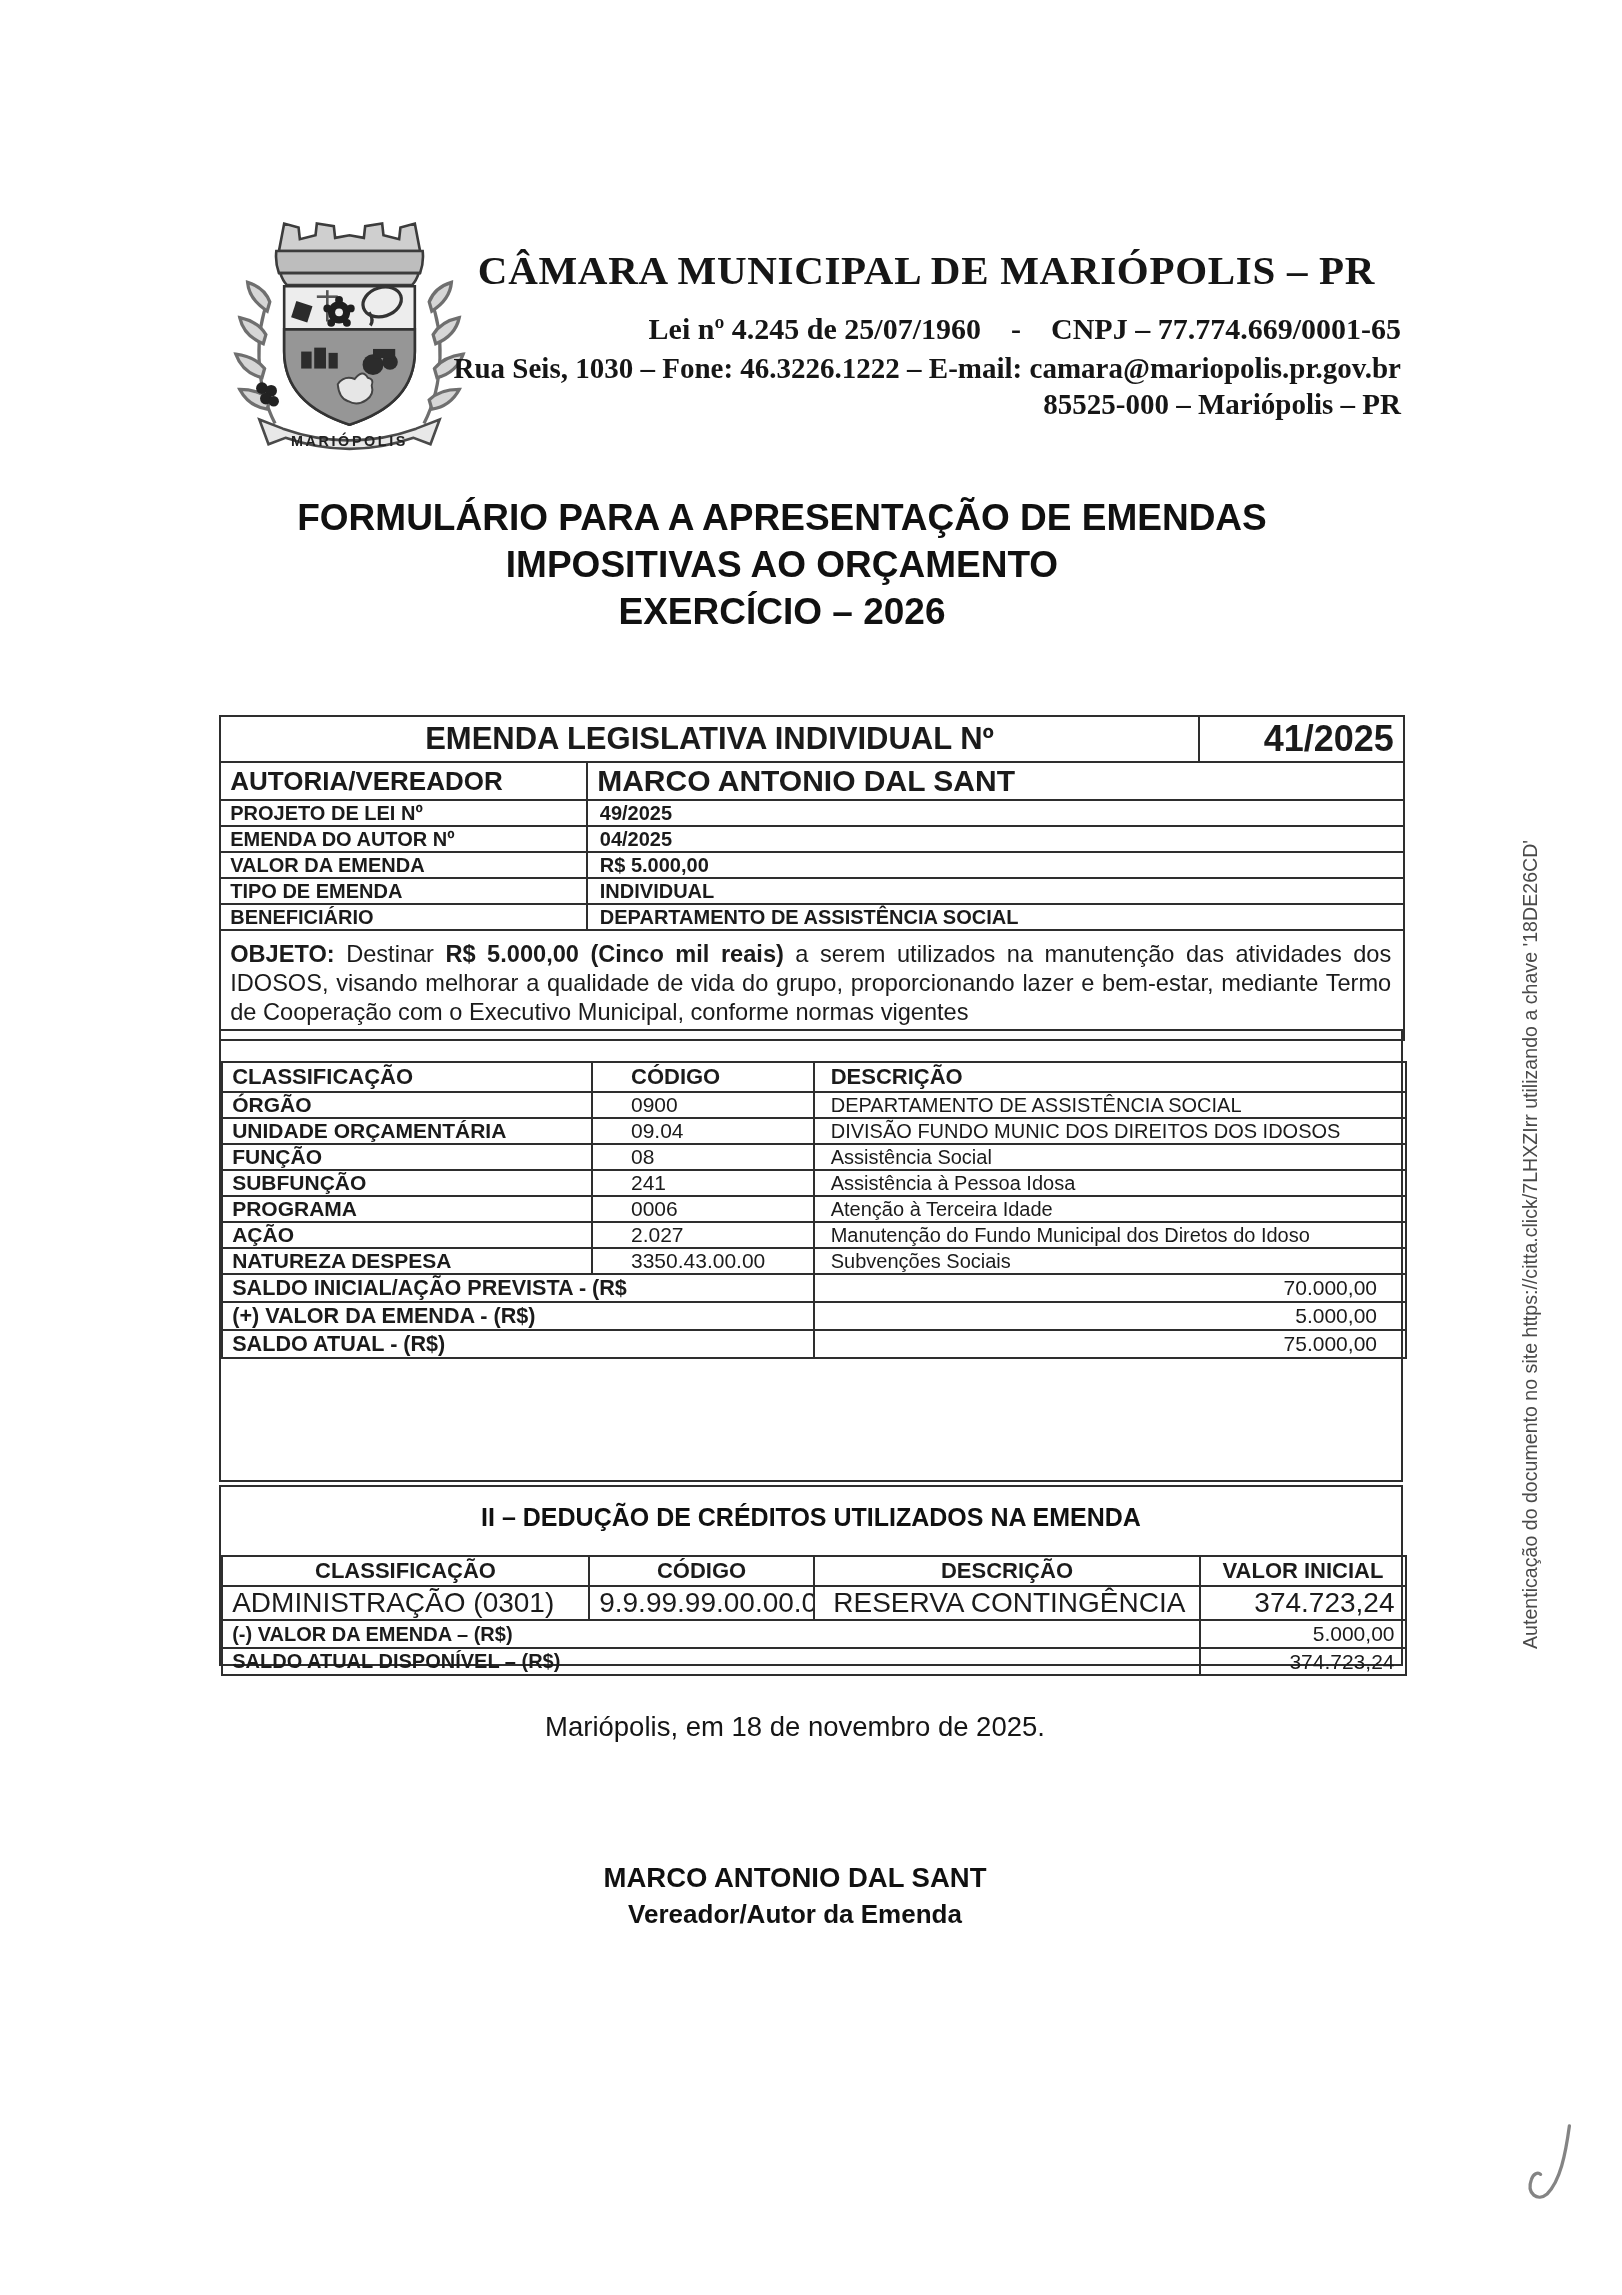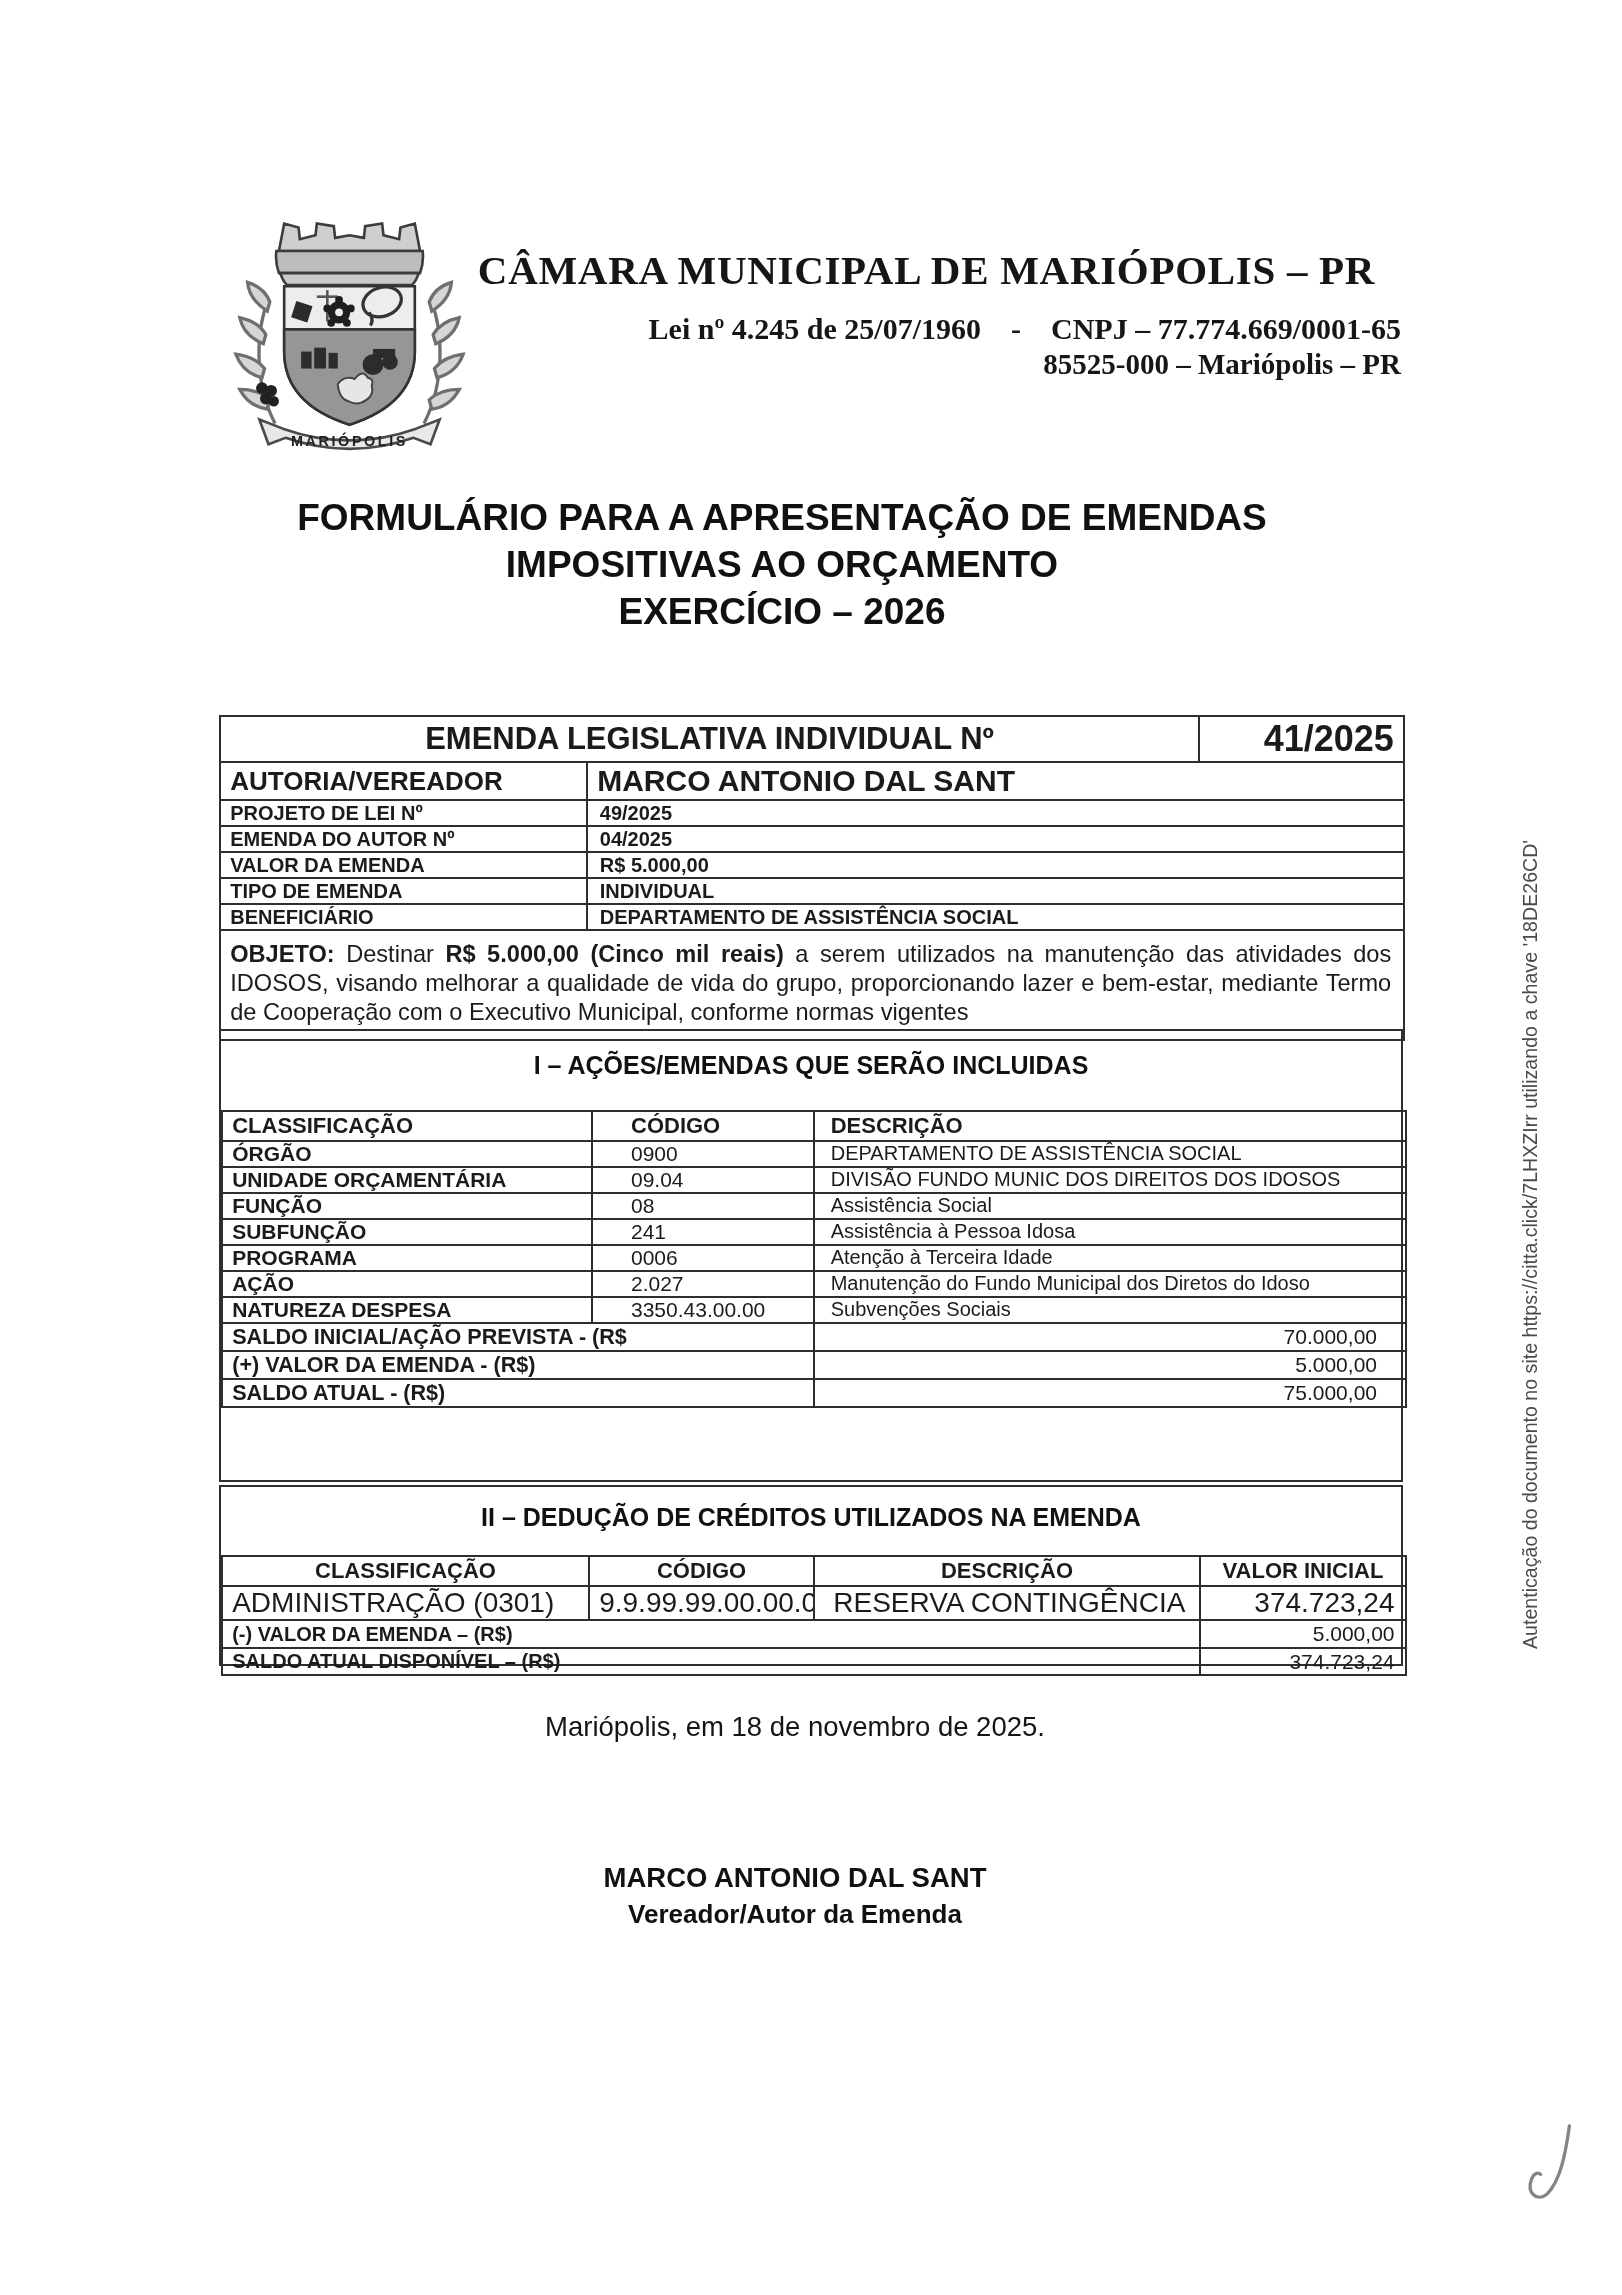--- a/index.html
+++ b/index.html
@@ -141,20 +141,21 @@
       </g>
       <path d="M168,262 q10,-14 26,-8 q12,-16 20,-2 q10,2 6,12 q4,14 -8,22 q-14,10 -28,2 q-14,-4 -16,-26 z" fill="#e6e6e6" stroke="#444" stroke-width="3"></path>
 
       <path d="M48,316 L84,330 Q186,366 288,330 L324,316 L310,354 L284,344 Q186,378 88,344 L62,354 Z" fill="#e8e8e8" stroke="#4a4a4a" stroke-width="4"></path>
       <text x="186" y="356" text-anchor="middle" font-size="22" letter-spacing="4" font-family="Liberation Sans, sans-serif" font-weight="bold" fill="#222">MARIÓPOLIS</text>
     </svg>
 
     <div class="lh-text">
       <div class="org-name">CÂMARA MUNICIPAL DE MARIÓPOLIS – PR</div>
       <div class="lh-line lh-law">Lei nº 4.245 de 25/07/1960    -    CNPJ – 77.774.669/0001-65</div>
+      <div class="lh-line lh-addr">Rua Seis, 1030 – Fone: 46.3226.1222 – E-mail: camara@mariopolis.pr.gov.br</div>
       <div class="lh-line lh-city">85525-000 – Mariópolis – PR</div>
     </div>
   </div>
 
   <div class="form-title">
     <div>FORMULÁRIO PARA A APRESENTAÇÃO DE EMENDAS</div>
     <div>IMPOSITIVAS AO ORÇAMENTO</div>
     <div>EXERCÍCIO – 2026</div>
   </div>
 
@@ -195,21 +196,20 @@
     </tr>
     <tr>
       <td class="objeto" colspan="3">
         <b>OBJETO:</b><span> Destinar </span><b>R$ 5.000,00 (Cinco mil reais)</b><span> a serem utilizados na manutenção das atividades dos IDOSOS, visando melhorar a qualidade de vida do grupo, proporcionando lazer e bem-estar, mediante Termo de Cooperação com o Executivo Municipal, conforme normas vigentes</span>
       </td>
     </tr>
   </tbody>
     </table>
 
   <div class="sec-box sec1">
-    <div class="sec-title">I – AÇÕES/EMENDAS QUE SERÃO INCLUIDAS</div>
     <table class="sec-table s1">
       <colgroup>
           <col style="width:370px">
           <col style="width:222px">
           <col style="width:592px">
         </colgroup>
       <tbody>
           <tr>
         <td class="col-h">CLASSIFICAÇÃO</td>
         <td class="col-h" style="padding-left:38px">CÓDIGO</td>

